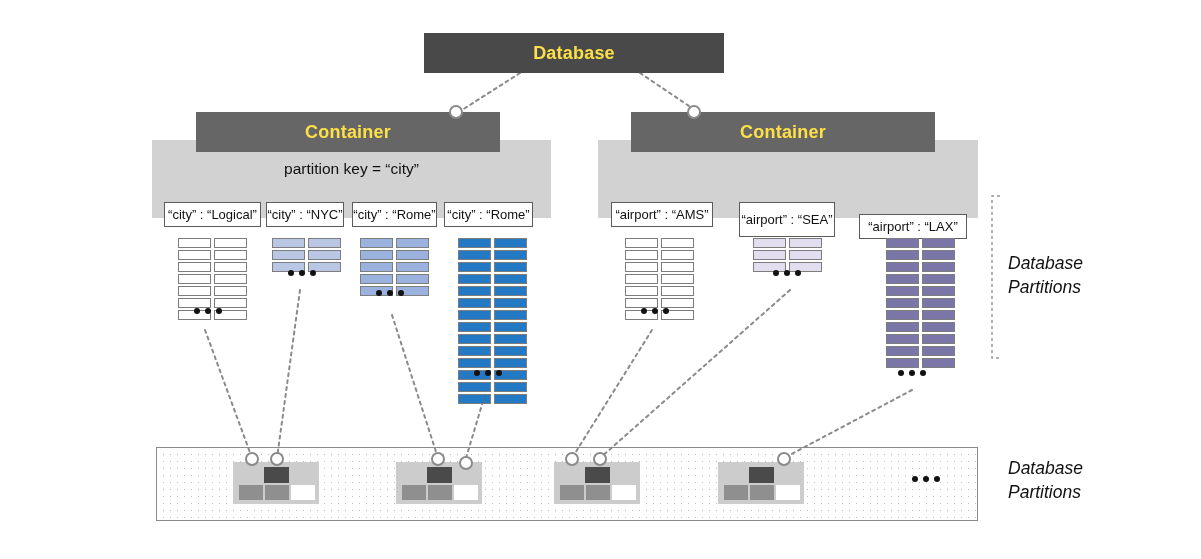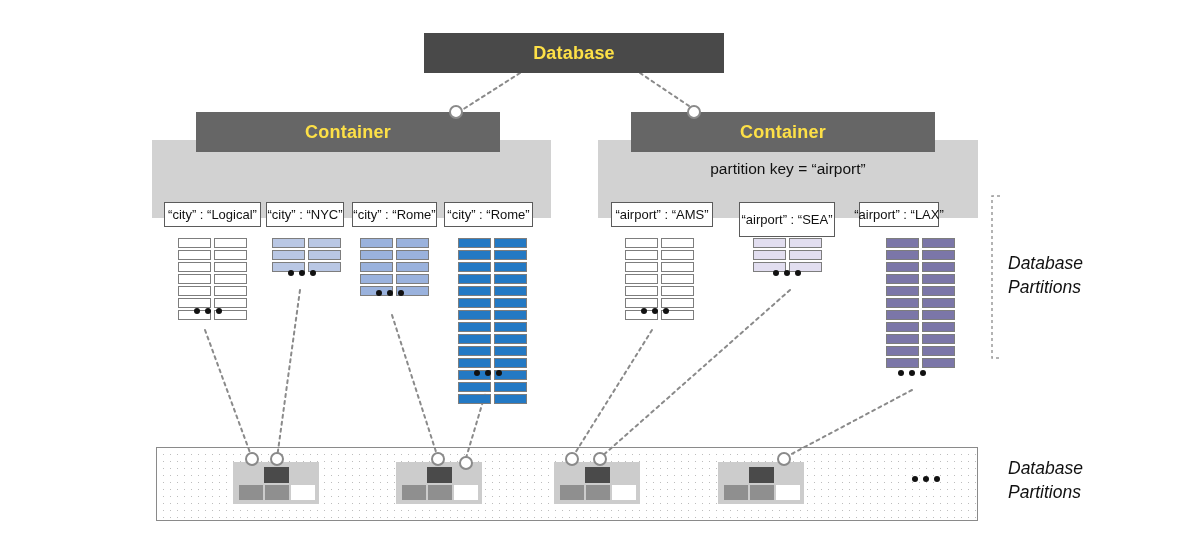--- a/index.html
+++ b/index.html
@@ -83,20 +83,21 @@
   <div class="bar db" style="left:424px;top:33px;width:300px;height:40px;">
     <span>Database</span>
   </div>
 
   <div class="band" style="left:152px;top:140px;width:399px;height:78px;"></div>
 
   <div class="bar container" style="left:196px;top:112px;width:304px;height:40px;">
     <span>Container</span>
   </div>
 
+  <div class="pkey" style="left:152px;top:160px;width:399px;">partition key = “city”</div>
 
   <div class="keybox" style="left:164px;top:202px;width:97px;height:25px;">
     <span>“city” : “Logical”</span>
   </div>
   <div class="keybox" style="left:266px;top:202px;width:78px;height:25px;">
     <span>“city” : “NYC”</span>
   </div>
   <div class="keybox" style="left:352px;top:202px;width:85px;height:25px;">
     <span>“city” : “Rome”</span>
   </div>
@@ -251,29 +252,28 @@
       <i></i>
       <i></i>
   </div>
 
   <div class="band" style="left:598px;top:140px;width:380px;height:78px;"></div>
 
   <div class="bar container" style="left:631px;top:112px;width:304px;height:40px;">
     <span>Container</span>
   </div>
 
-  <div class="pkey" style="left:598px;top:160px;width:380px;">partition key = “airport”</div>
 
   <div class="keybox" style="left:611px;top:202px;width:102px;height:25px;">
     <span>“airport” : “AMS”</span>
   </div>
   <div class="keybox" style="left:739px;top:202px;width:96px;height:35px;">
     <span>“airport” : “SEA”</span>
   </div>
-  <div class="keybox" style="left:859px;top:202px;width:80px;height:25px;text-align:right;">
+  <div class="keybox" style="left:859px;top:214px;width:108px;height:25px;text-align:right;">
     <span>“airport” : “LAX”</span>
   </div>
 
   <div class="stack" style="left:625px;top:238px;">
       <div class="rowpair">
         <div class="cell" style="background: rgb(255, 255, 255); border-color: rgb(125, 125, 125);"></div>
         <div class="cell" style="background: rgb(255, 255, 255); border-color: rgb(125, 125, 125);"></div>
       </div>
       <div class="rowpair">
         <div class="cell" style="background: rgb(255, 255, 255); border-color: rgb(125, 125, 125);"></div>

